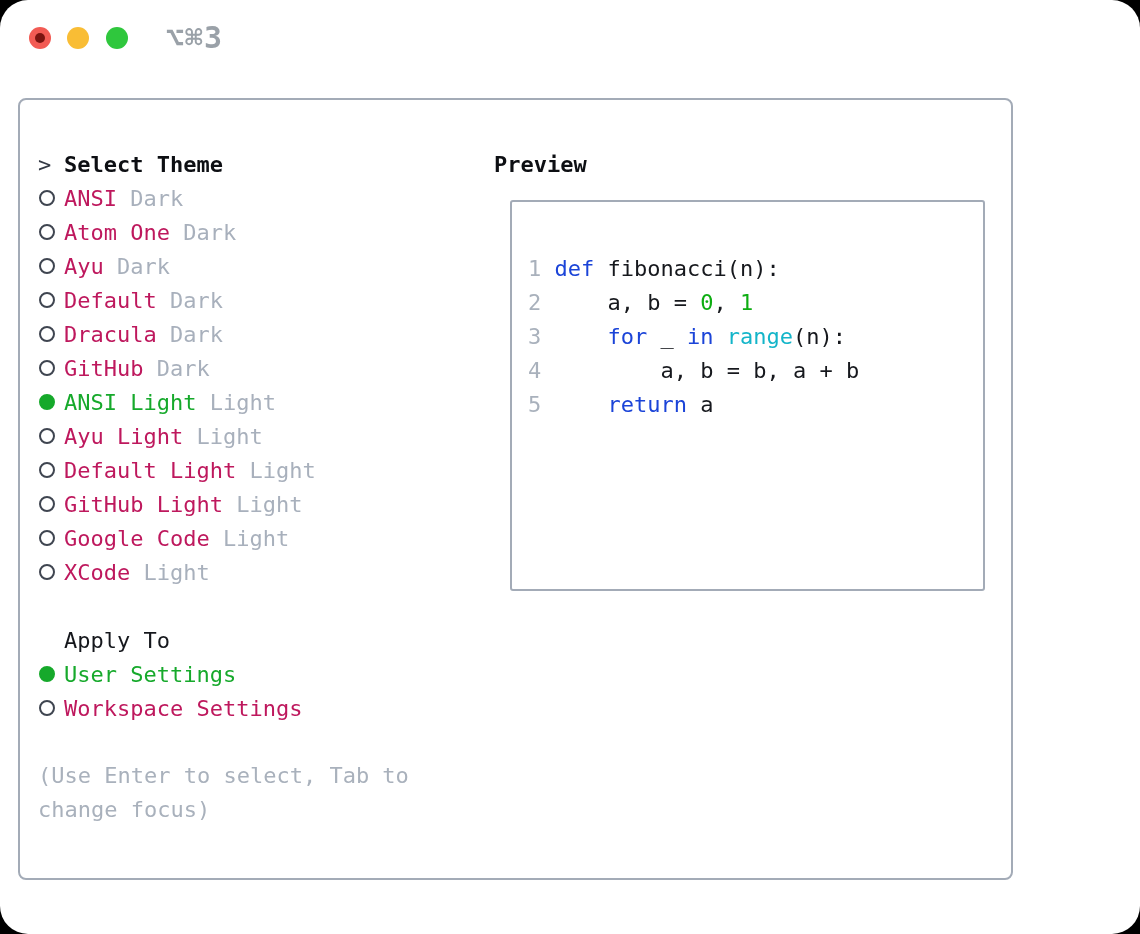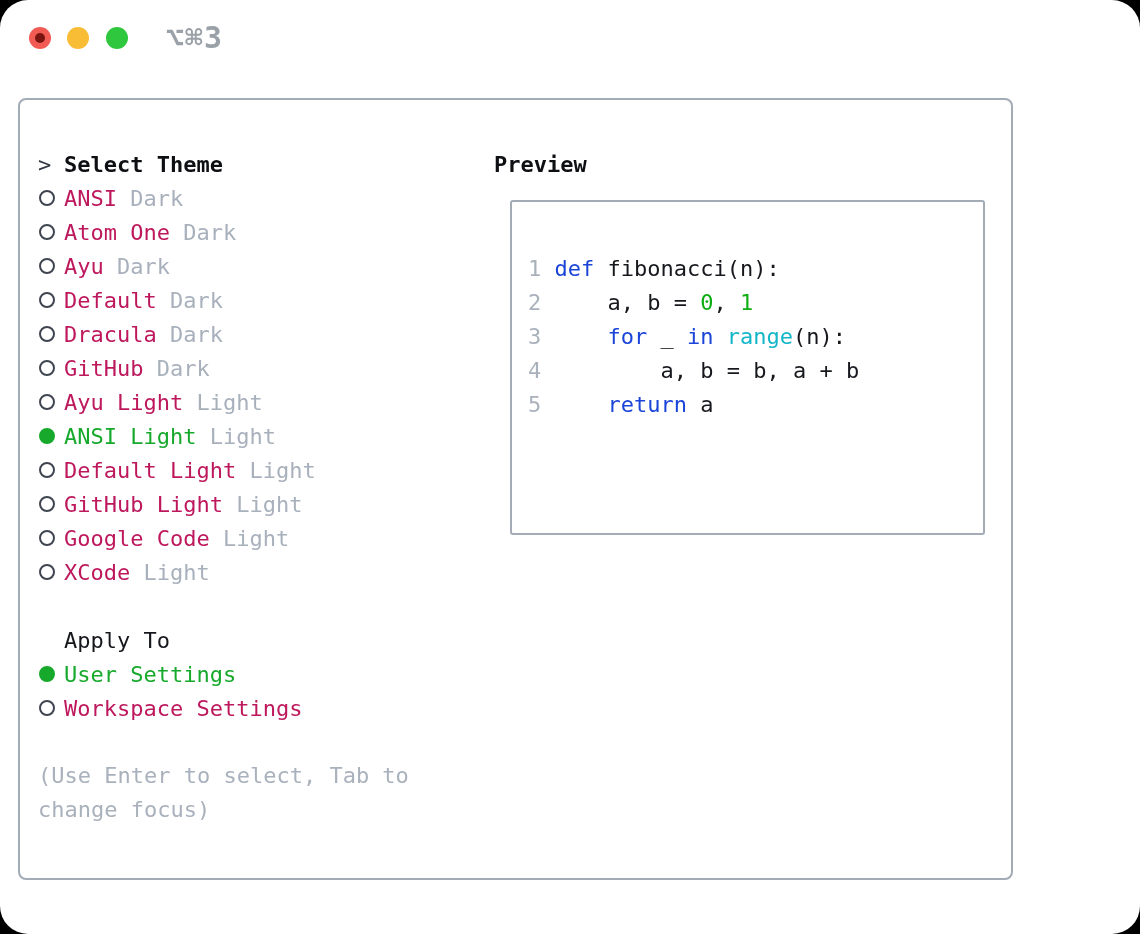--- a/index.html
+++ b/index.html
@@ -30,21 +30,21 @@
   .subhdr{color:#15171c;}
   .t-name{color:#be185d;}
   .t-name.sel{color:#16a92b;}
   .t-variant{color:#a8b0bc;}
   .apply-sec{margin-top:34px;}
   .hint{margin-top:34px;width:450px;font-size:22px;line-height:34px;color:#a9b1bc;white-space:normal;}
 
   
   .preview-title{position:absolute;left:474px;top:47px;height:34px;display:flex;align-items:center;
                  font-size:22px;font-weight:bold;color:#0d0f13;}
-  .preview-box{position:absolute;left:490px;top:100px;width:475px;height:335px;box-sizing:border-box;
+  .preview-box{position:absolute;left:490px;top:100px;width:475px;height:391px;box-sizing:border-box;
                border:2px solid #a3abb7;border-radius:3px;background:#fff;
                padding:50px 0 0 16px;overflow:hidden;}
   .pline{height:34px;line-height:34px;font-size:22px;white-space:pre;}
   .diff-block{margin-top:34px;}
   .lnum{color:#a9b1bc;}
   .tok-plain{color:#16181d;}
   .tok-kw{color:#1b44d8;}
   .tok-builtin{color:#13b5c9;text-align:center;}
   .tok-num{color:#0ead12;}
   .tok-context{color:#99a2ad;}
@@ -71,22 +71,22 @@
       <div class="row">
         <span class="marker prompt">&gt;</span><span class="hdr">Select Theme</span>
       </div>
       <div id="theme-list">
           <div class="row"><span class="marker"><span class="radio"></span></span><span><span class="t-name">ANSI</span><span class="t-variant"> Dark</span></span></div>
           <div class="row"><span class="marker"><span class="radio"></span></span><span><span class="t-name">Atom One</span><span class="t-variant"> Dark</span></span></div>
           <div class="row"><span class="marker"><span class="radio"></span></span><span><span class="t-name">Ayu</span><span class="t-variant"> Dark</span></span></div>
           <div class="row"><span class="marker"><span class="radio"></span></span><span><span class="t-name">Default</span><span class="t-variant"> Dark</span></span></div>
           <div class="row"><span class="marker"><span class="radio"></span></span><span><span class="t-name">Dracula</span><span class="t-variant"> Dark</span></span></div>
           <div class="row"><span class="marker"><span class="radio"></span></span><span><span class="t-name">GitHub</span><span class="t-variant"> Dark</span></span></div>
+          <div class="row"><span class="marker"><span class="radio sel"></span></span><span><span class="t-name sel">ANSI Light</span><span class="t-variant"> Light</span></span></div>
           <div class="row"><span class="marker"><span class="radio"></span></span><span><span class="t-name">Ayu Light</span><span class="t-variant"> Light</span></span></div>
-          <div class="row"><span class="marker"><span class="radio sel"></span></span><span><span class="t-name sel">ANSI Light</span><span class="t-variant"> Light</span></span></div>
           <div class="row"><span class="marker"><span class="radio"></span></span><span><span class="t-name">Default Light</span><span class="t-variant"> Light</span></span></div>
           <div class="row"><span class="marker"><span class="radio"></span></span><span><span class="t-name">GitHub Light</span><span class="t-variant"> Light</span></span></div>
           <div class="row"><span class="marker"><span class="radio"></span></span><span><span class="t-name">Google Code</span><span class="t-variant"> Light</span></span></div>
           <div class="row"><span class="marker"><span class="radio"></span></span><span><span class="t-name">XCode</span><span class="t-variant"> Light</span></span></div>
         </div>
 
       <div class="apply-sec">
         <div class="row">
           <span class="marker"></span><span class="subhdr">Apply To</span>
         </div>

